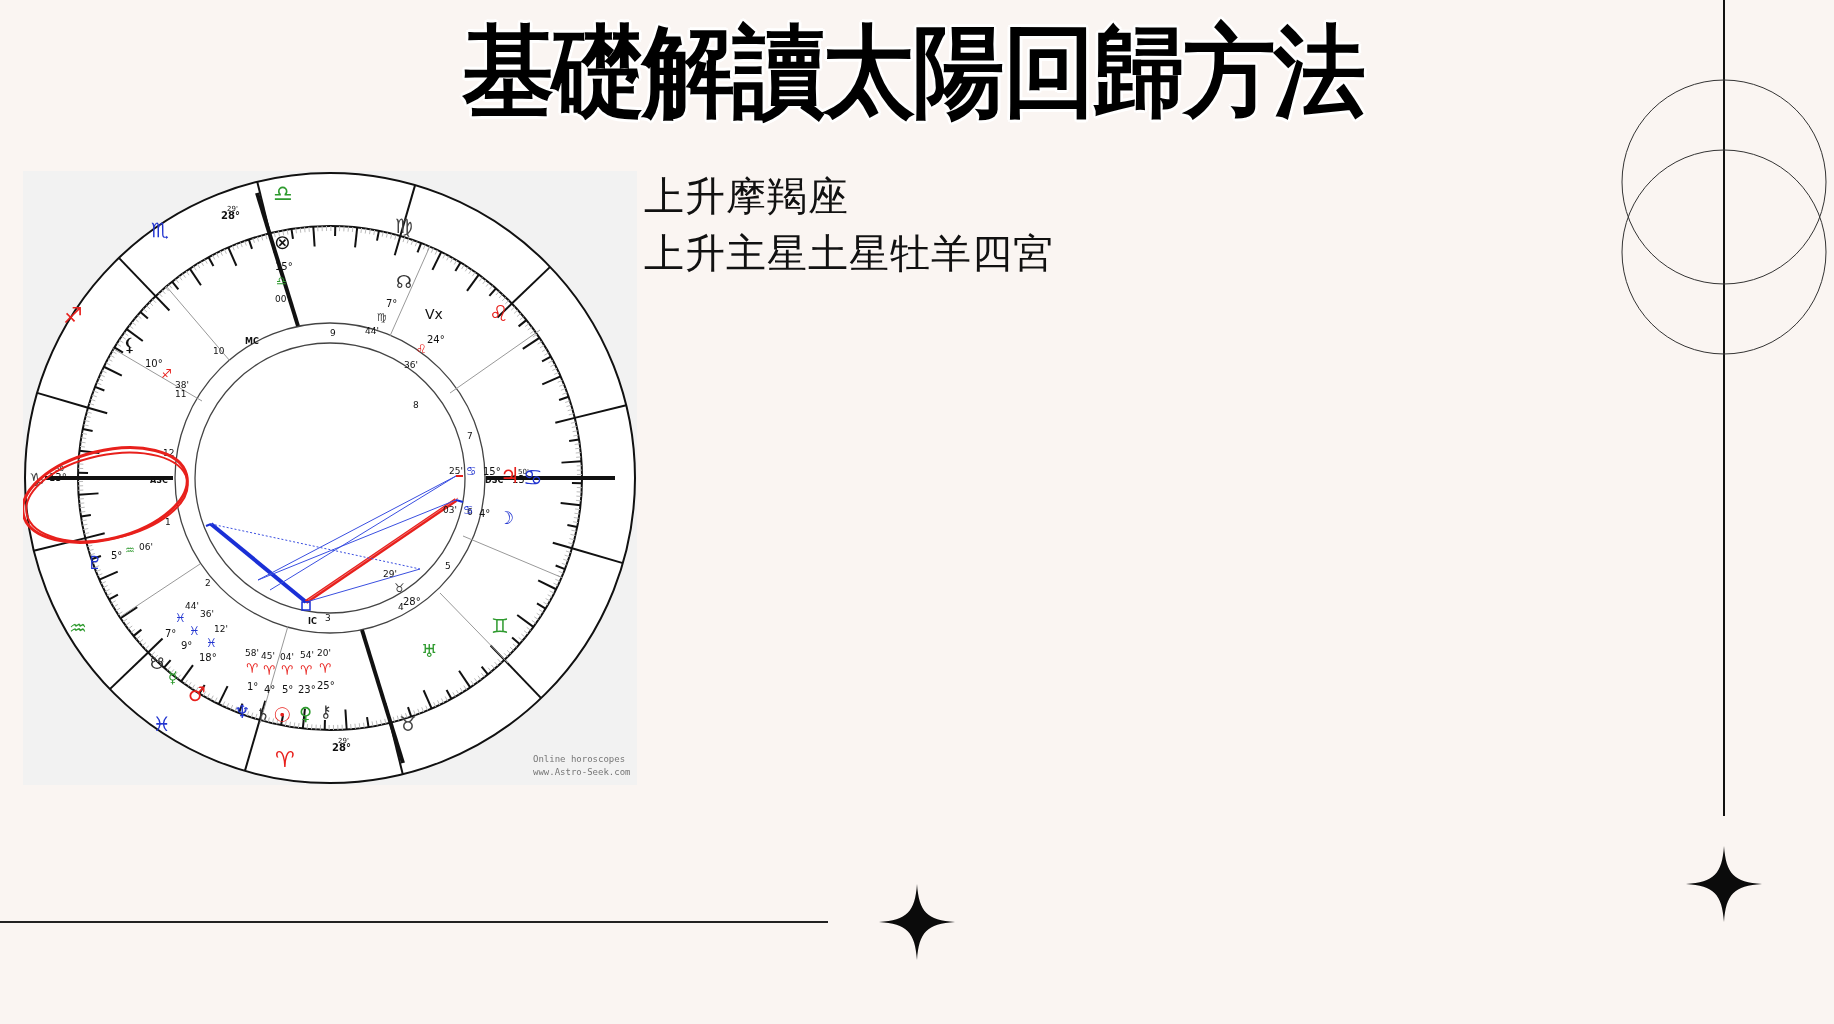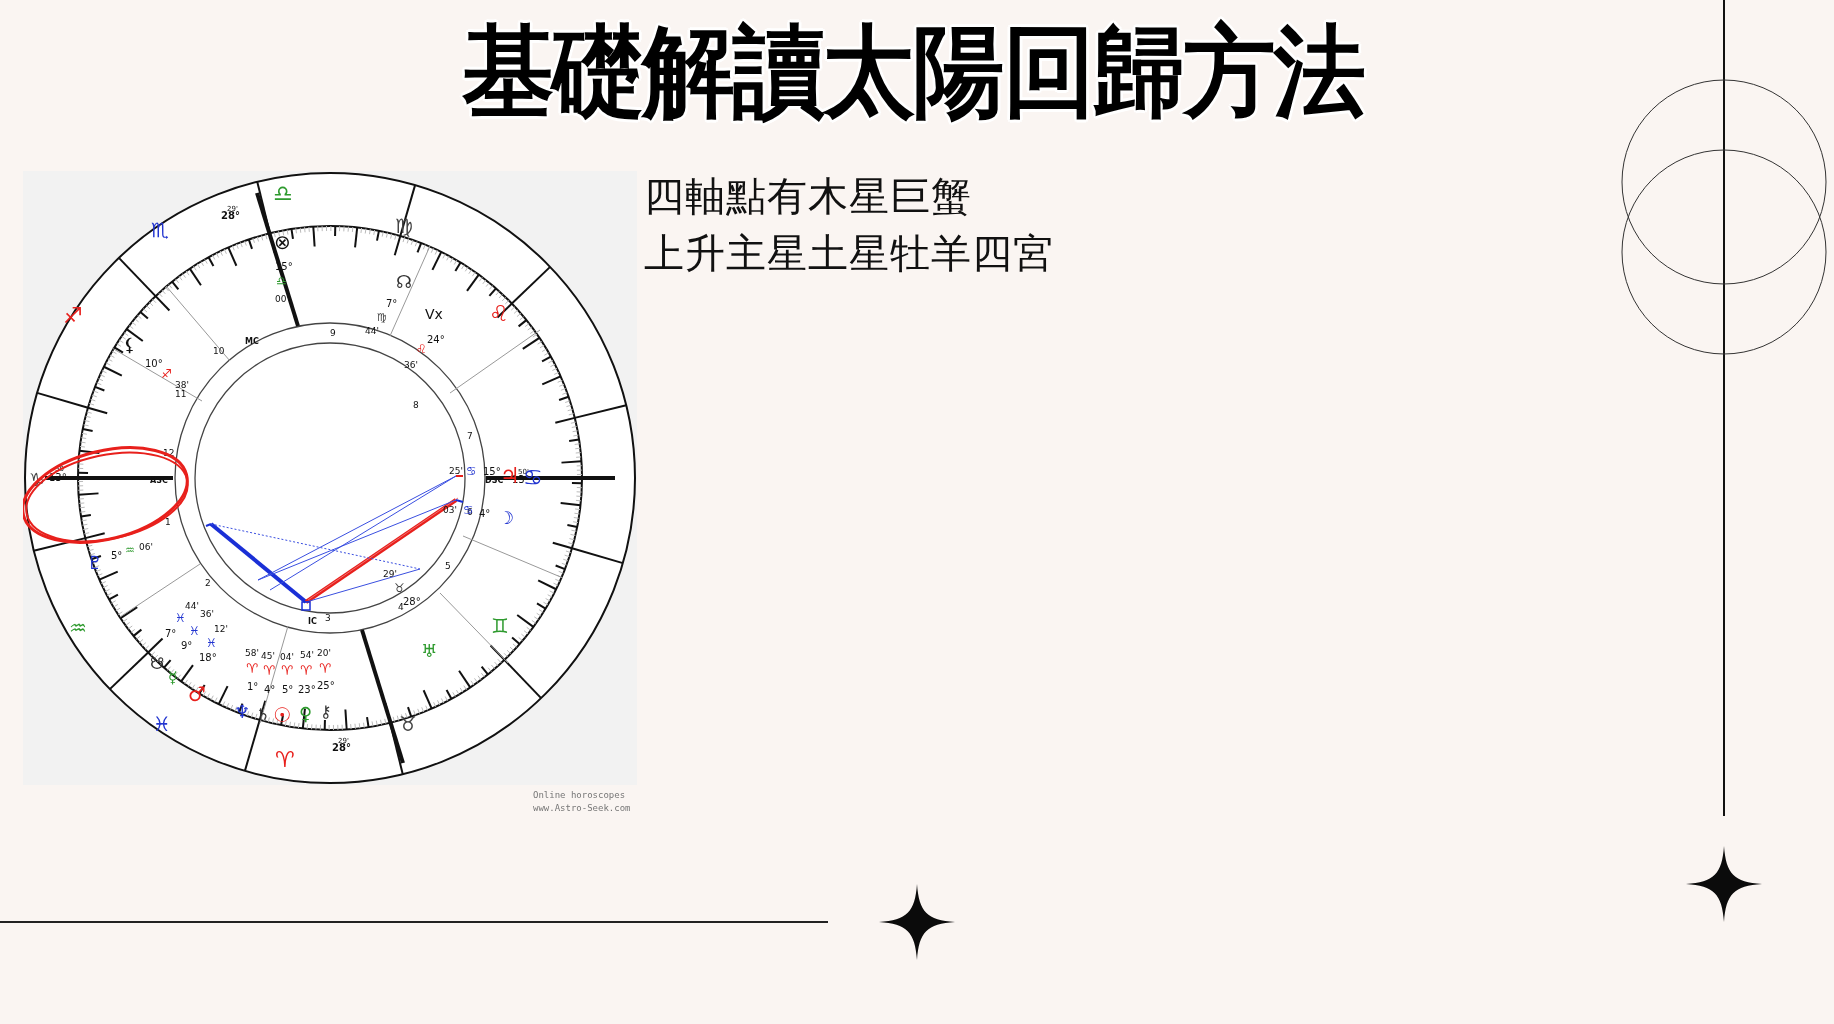--- a/index.html
+++ b/index.html
@@ -6,21 +6,21 @@
   body { width:1834px; height:1024px; background:#faf5f2; position:relative; overflow:hidden; font-family:"DejaVu Sans", sans-serif; }
   .title { position:absolute; left:408px; top:14px; width:1010px; height:115px; text-align:center; font-family:"DejaVu Sans", sans-serif; font-weight:bold; font-size:100px; line-height:115px; color:#000; letter-spacing:-2px; white-space:nowrap;
     text-shadow: 3px 0 #fff, -3px 0 #fff, 0 3px #fff, 0 -3px #fff, 2px 2px #fff, -2px -2px #fff, 2px -2px #fff, -2px 2px #fff; transform:scaleX(0.92); transform-origin:center; }
   .chart-box { position:absolute; left:23px; top:171px; width:614px; height:614px; background:#f2f2f2; }
   .chart-box svg { position:absolute; left:0; top:0; }
   .notes { position:absolute; left:644px; top:168px; }
   .note-line { font-size:40px; line-height:57px; color:#111; white-space:nowrap; letter-spacing:1px; }
   .deco { position:absolute; }
   .hline { position:absolute; left:0; top:921px; width:828px; height:2px; background:#222; }
   .vline { position:absolute; left:1723px; top:0; width:2px; height:816px; background:#111; }
-  .credit { position:absolute; font-family:"DejaVu Sans Mono", monospace; font-size:9px; color:#777; line-height:13px; text-align:left;margin-top:36px; }
+  .credit { position:absolute; font-family:"DejaVu Sans Mono", monospace; font-size:9px; color:#777; line-height:13px; text-align:left; }
 </style>
 </head>
 <body>
 
 <div class="title">基礎解讀太陽回歸方法</div>
 
 <div class="chart-box">
   <svg width="614" height="614" viewBox="0 0 614 614" xmlns="http://www.w3.org/2000/svg">
     <defs>
       <g id="tk"></g>
@@ -564,21 +564,21 @@
       <ellipse cx="84" cy="326" rx="82" ry="42" transform="rotate(-12 84 326)" stroke-width="2"></ellipse>
     </g>
   </svg>
   <div class="credit" style="left:510px; top:582px;">
     <div>Online horoscopes</div>
     <div>www.Astro-Seek.com</div>
   </div>
 </div>
 
 <div class="notes">
-  <div class="note-line">四軸點有木星巨蟹</div>
+  <div class="note-line">上升摩羯座</div>
   <div class="note-line">上升主星土星牡羊四宮</div>
 </div>
 
 <div class="vline"></div>
 <svg class="deco" style="left:1610px; top:70px;" width="230" height="300">
   <circle cx="114" cy="112" r="102" fill="none" stroke="#333" stroke-width="1"></circle>
   <circle cx="114" cy="182" r="102" fill="none" stroke="#333" stroke-width="1"></circle>
 </svg>
 <svg class="deco" style="left:1686px; top:846px;" width="76" height="76">
   <path d="M38 0 C40 28 48 36 76 38 C48 40 40 48 38 76 C36 48 28 40 0 38 C28 36 36 28 38 0 Z" fill="#0b0b0b"></path>

